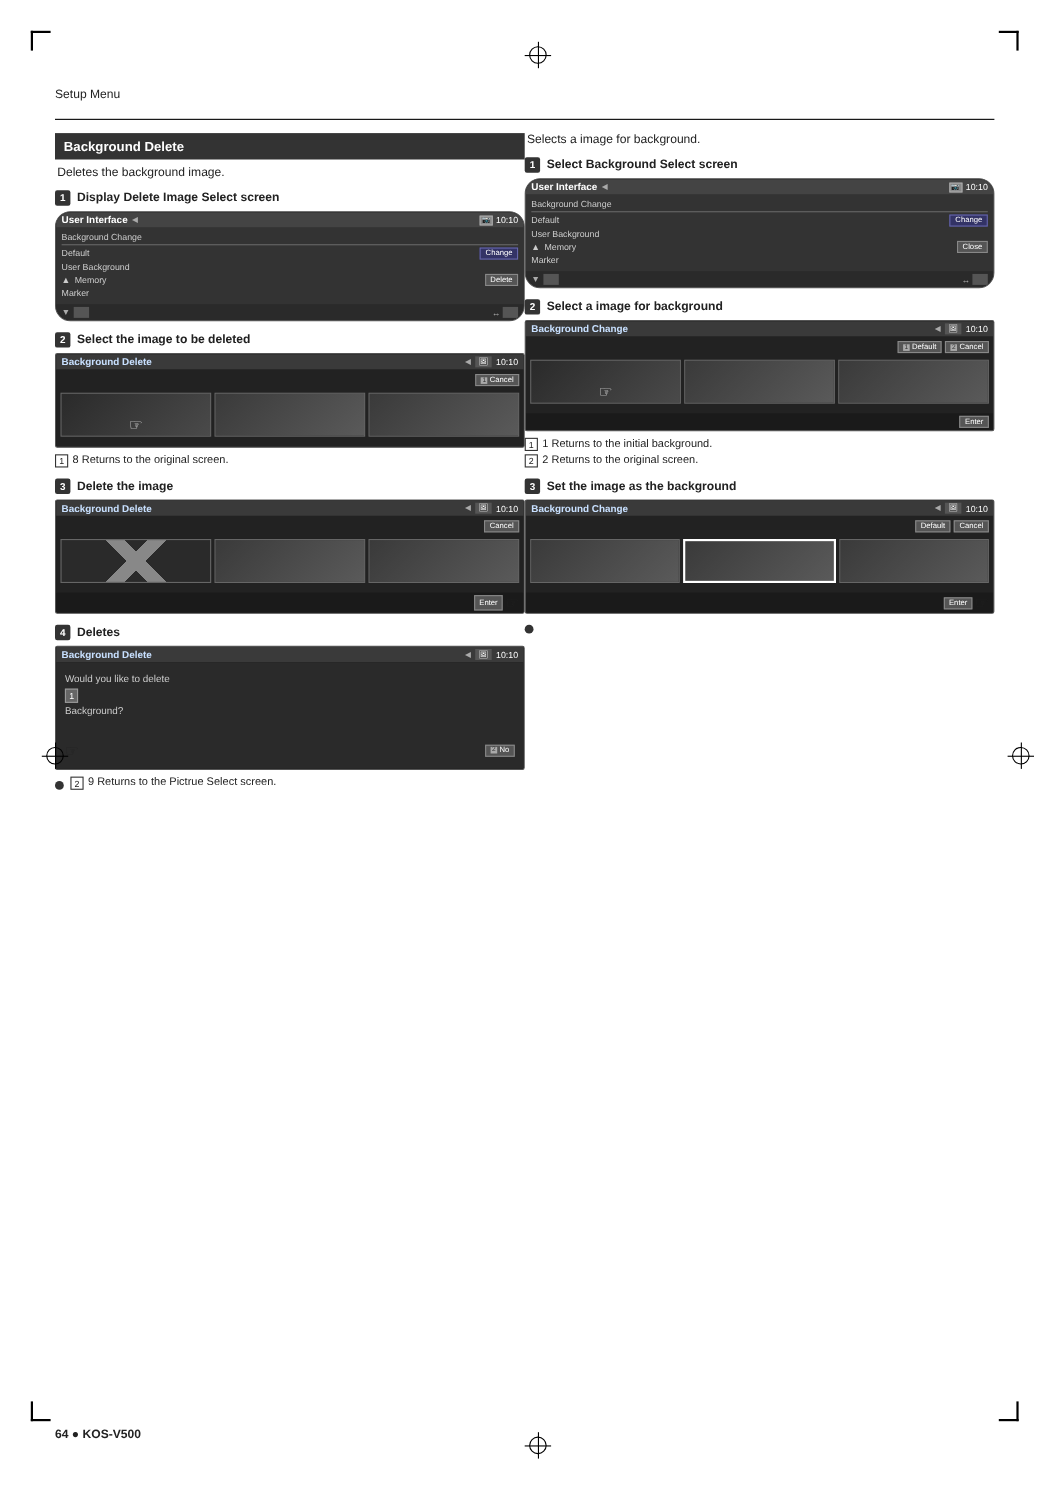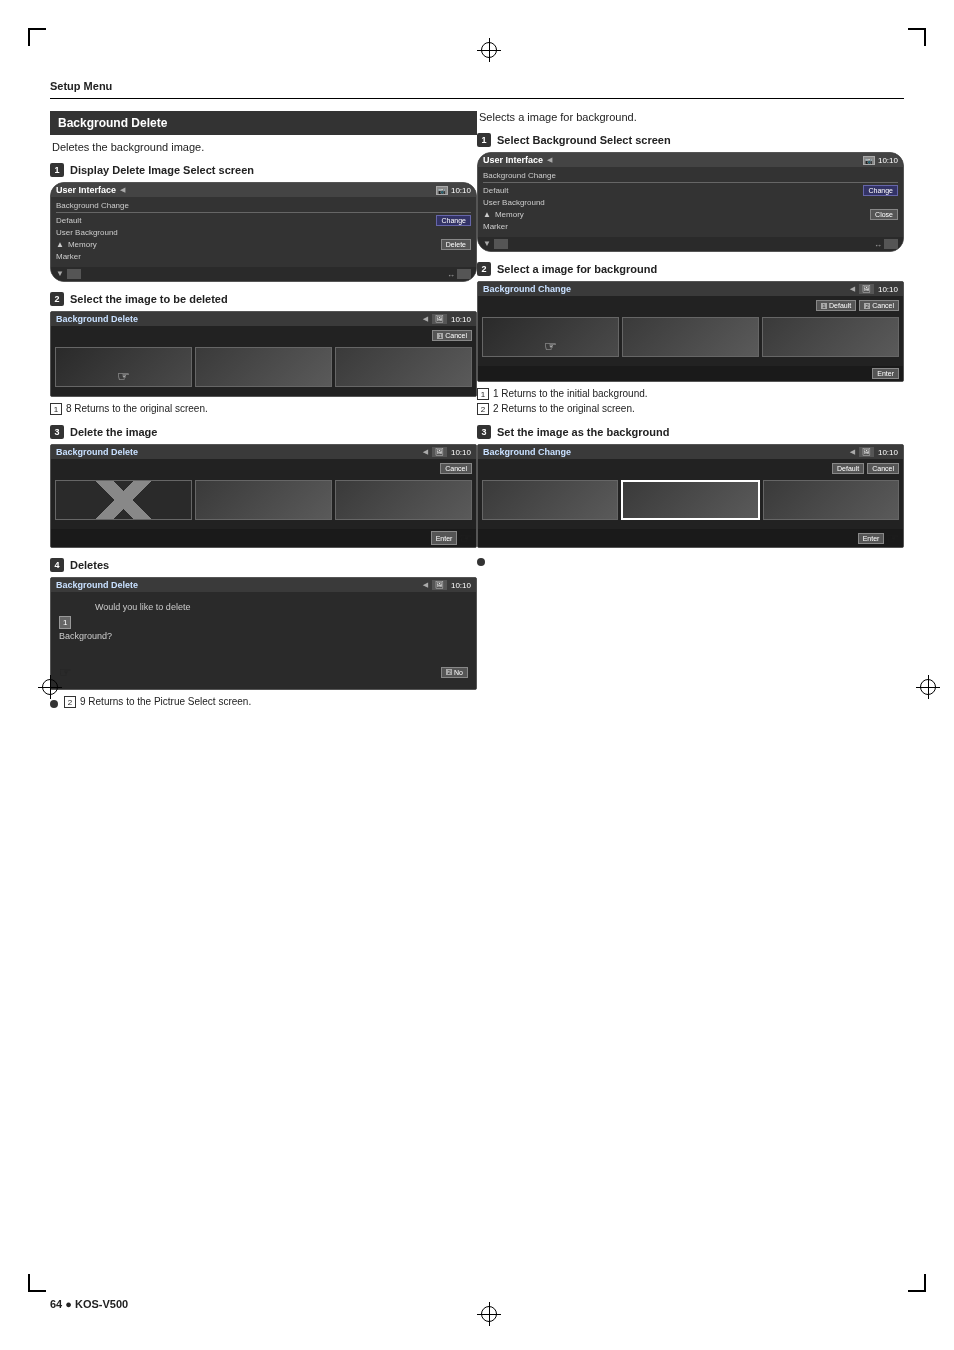--- a/index.html
+++ b/index.html
@@ -57,23 +57,23 @@
     .corner-bracket.tr { top: 28px; right: 28px; border-top: 2px solid #000; border-right: 2px solid #000; }
     .corner-bracket.bl { bottom: 58px; left: 28px; border-bottom: 2px solid #000; border-left: 2px solid #000; }
     .corner-bracket.br { bottom: 58px; right: 28px; border-bottom: 2px solid #000; border-right: 2px solid #000; }
 
     .page-content {
       padding: 80px 50px 80px 50px;
     }
 
     .setup-menu-label {
       font-size: 11px;
-      font-weight: bold;
+      font-weight: normal;
       border-bottom: 1px solid #000;
-      padding-bottom: 6px;
+      padding-bottom: 16px;
       margin-bottom: 12px;
     }
 
     .two-col {
       display: flex;
       gap: 0;
     }
 
     .col {
       flex: 1;
@@ -512,21 +512,21 @@
       <div class="thumb-screen">
         <div class="thumb-screen-header">
           <span class="thumb-screen-title">Background Delete</span>
           <div style="display:flex;align-items:center;gap:4px;">
             <span style="font-size:7px;color:#aaa;">◀</span>
             <span style="font-size:7px;background:#555;padding:1px 3px;color:#fff;">🖼</span>
             <span style="font-size:8px;color:#fff;">10:10</span>
           </div>
         </div>
         <div style="background:#2a2a2a;padding:10px 8px;min-height:70px;">
-          <div style="color:#ccc;font-size:9px;margin-bottom:4px;margin-left:36px;">Would you like to delete</div>
+          <div style="color:#ccc;font-size:9px;margin-bottom:4px;">Would you like to delete</div>
           <div style="display:flex;align-items:center;gap:6px;margin-bottom:2px;">
             <span style="background:#666;border:1px solid #999;color:#fff;font-size:8px;padding:1px 3px;">1</span>
           </div>
           <div style="color:#ccc;font-size:9px;margin-bottom:24px;">Background?</div>
           <div style="display:flex;align-items:center;gap:6px;">
             <span class="hand-cursor" style="font-size:14px;">☞</span>
             <div style="flex:1;"></div>
             <span style="display:inline-flex;align-items:center;gap:2px;background:#555;border:1px solid #888;color:#fff;font-size:7px;padding:1px 4px;">
               <span style="background:#aaa;width:6px;height:6px;display:inline-block;font-size:6px;line-height:6px;text-align:center;color:#333;">2</span>
               <span>No</span>

